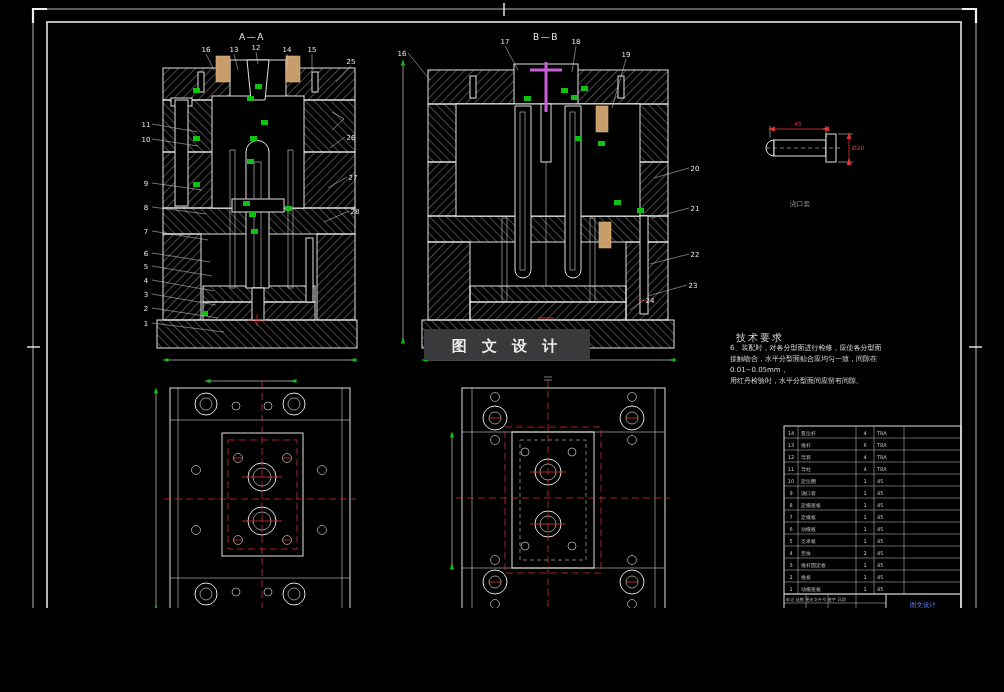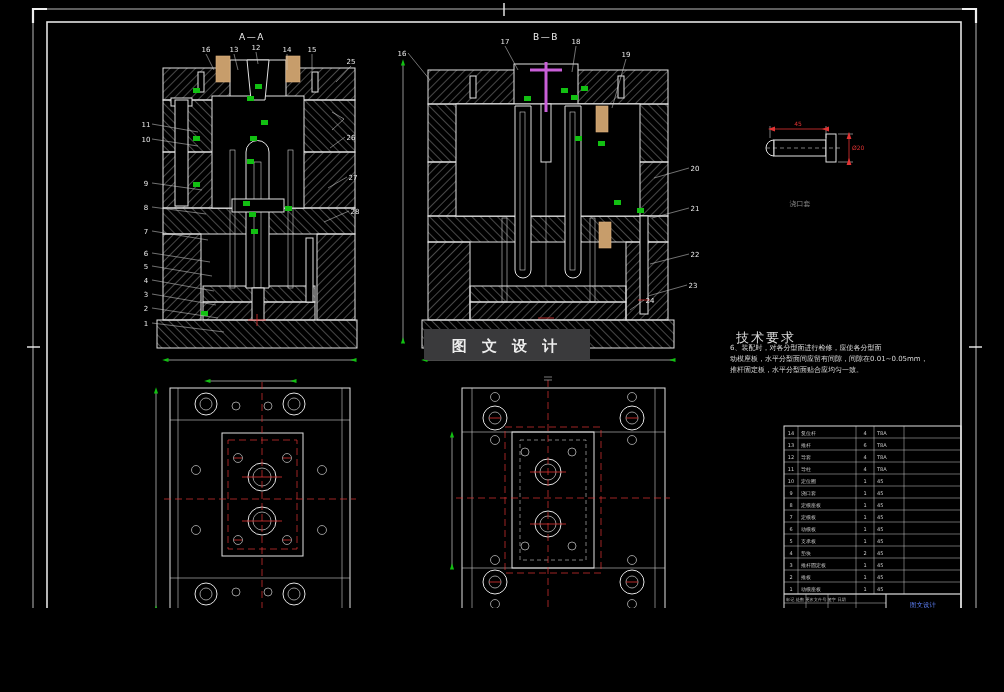--- a/index.html
+++ b/index.html
@@ -26,21 +26,21 @@
   .wm-text{font-size:15px;font-weight:bold;fill:#ededed;letter-spacing:5px;}
   .tiny{font-size:5px;fill:#c9c9c9;}
   .tiny4{font-size:4.2px;fill:#bdbdbd;}
   .tbl{stroke:#cdcdcd;stroke-width:.5;}
   .tblb{stroke:#e0e0e0;stroke-width:1;fill:none;}
   .blue{fill:#5b7df0;}
   .redtxt{font-size:6px;fill:#e23333;}
   .cap{font-size:7px;fill:#8a8a8a;}
   #tech-notes{position:absolute;left:730px;top:332px;width:200px;color:#d8d8d8;
               font-size:7px;line-height:11px;}
-  #tech-notes .nt{font-size:13px;margin-left:6px;letter-spacing:2px;}
+  #tech-notes .nt{font-size:10px;margin-left:6px;letter-spacing:2px;}
 </style>
 </head>
 <body>
 
 <div id="stage">
 
 <svg width="1004" height="692" viewBox="0 0 1004 692">
   <defs>
     <pattern id="hA" patternUnits="userSpaceOnUse" width="6" height="6" patternTransform="rotate(45)">
       <line x1="0" y1="0" x2="0" y2="6" stroke="#b6b6b6" stroke-width="0.8"></line>
@@ -472,17 +472,17 @@
         <line x1="687" y1="285" x2="648" y2="296" class="leader"></line>
         <text x="693" y="288" class="callout" text-anchor="middle">23</text>
         <line x1="644" y1="300" x2="630" y2="310" class="leader"></line>
         <text x="650" y="303" class="callout" text-anchor="middle">24</text>
       </g>
 </svg>
 
 <div id="tech-notes">
   <div class="nt">技术要求</div>
   <div>6、装配时，对各分型面进行检修，应使各分型面</div>
-  <div>动模座板，水平分型面间应留有间隙，间隙在0.01~0.05mm，</div>
-  <div>推杆固定板，水平分型面贴合应均匀一致。</div>
+  <div>接触吻合，水平分型面贴合应均匀一致，间隙在0.01~0.05mm，</div>
+  <div>用红丹检验时，水平分型面间应留有间隙。</div>
 </div>
 
 </div>
 
 </body></html>

